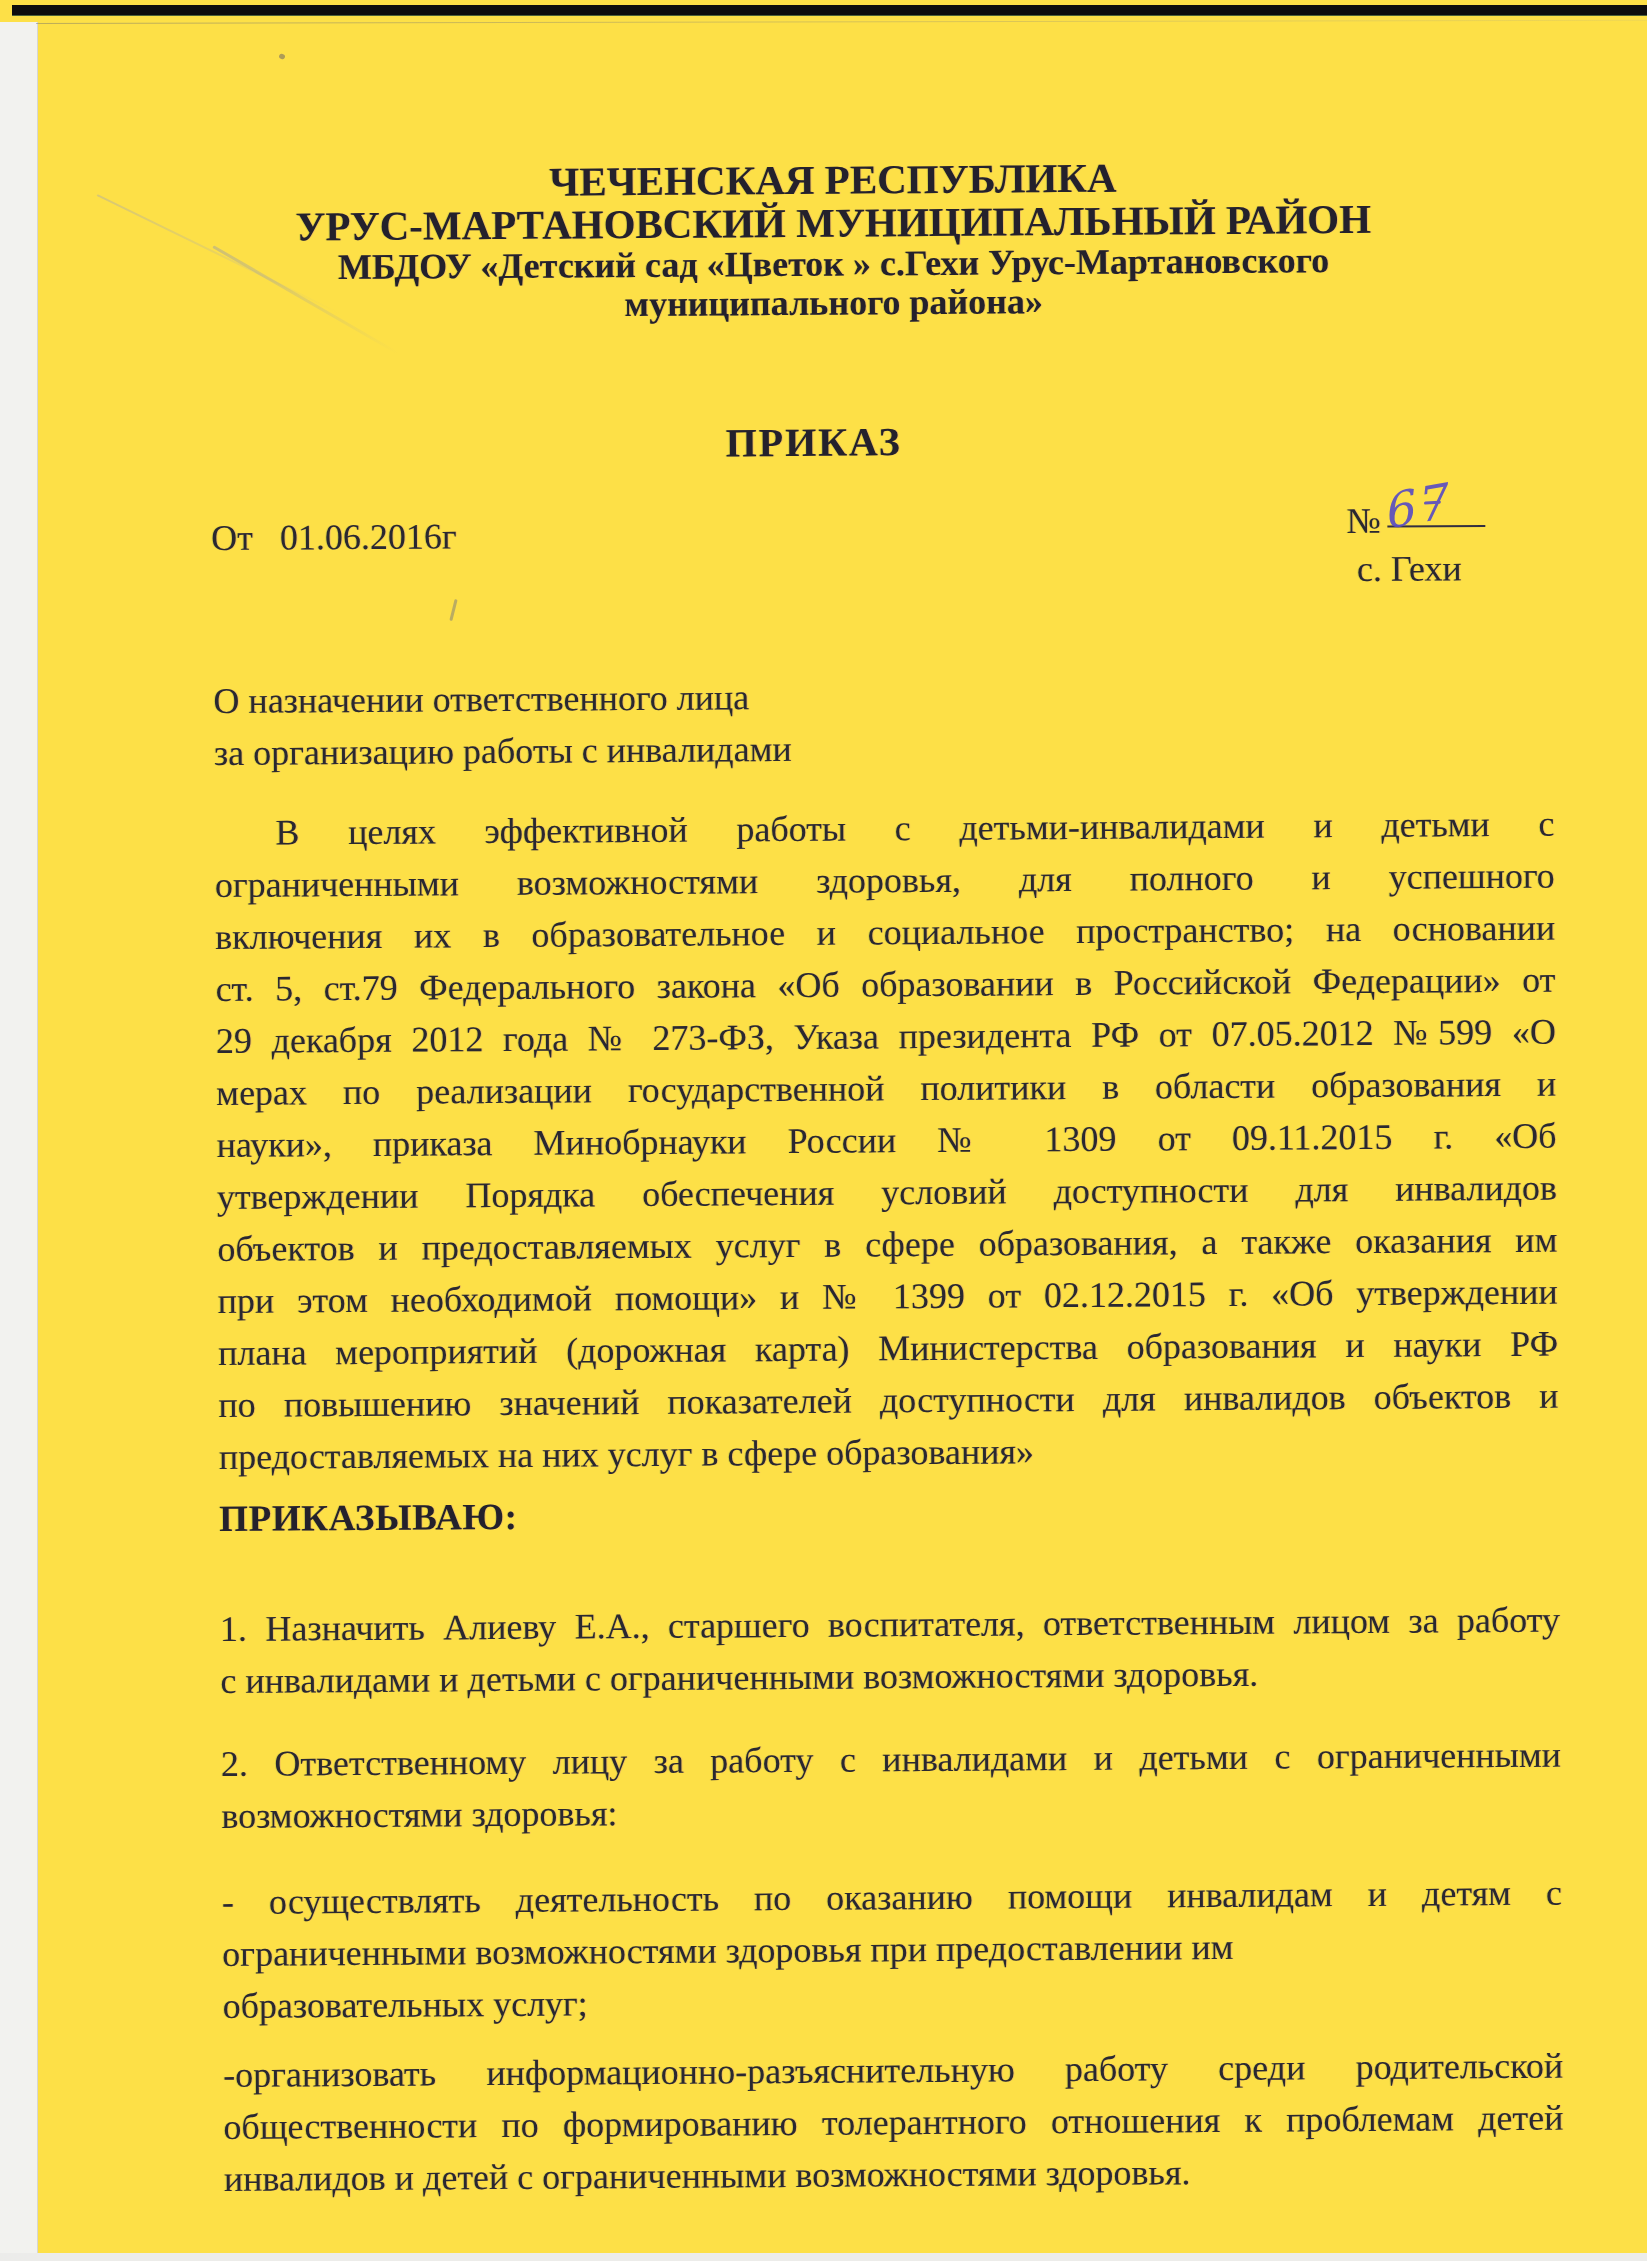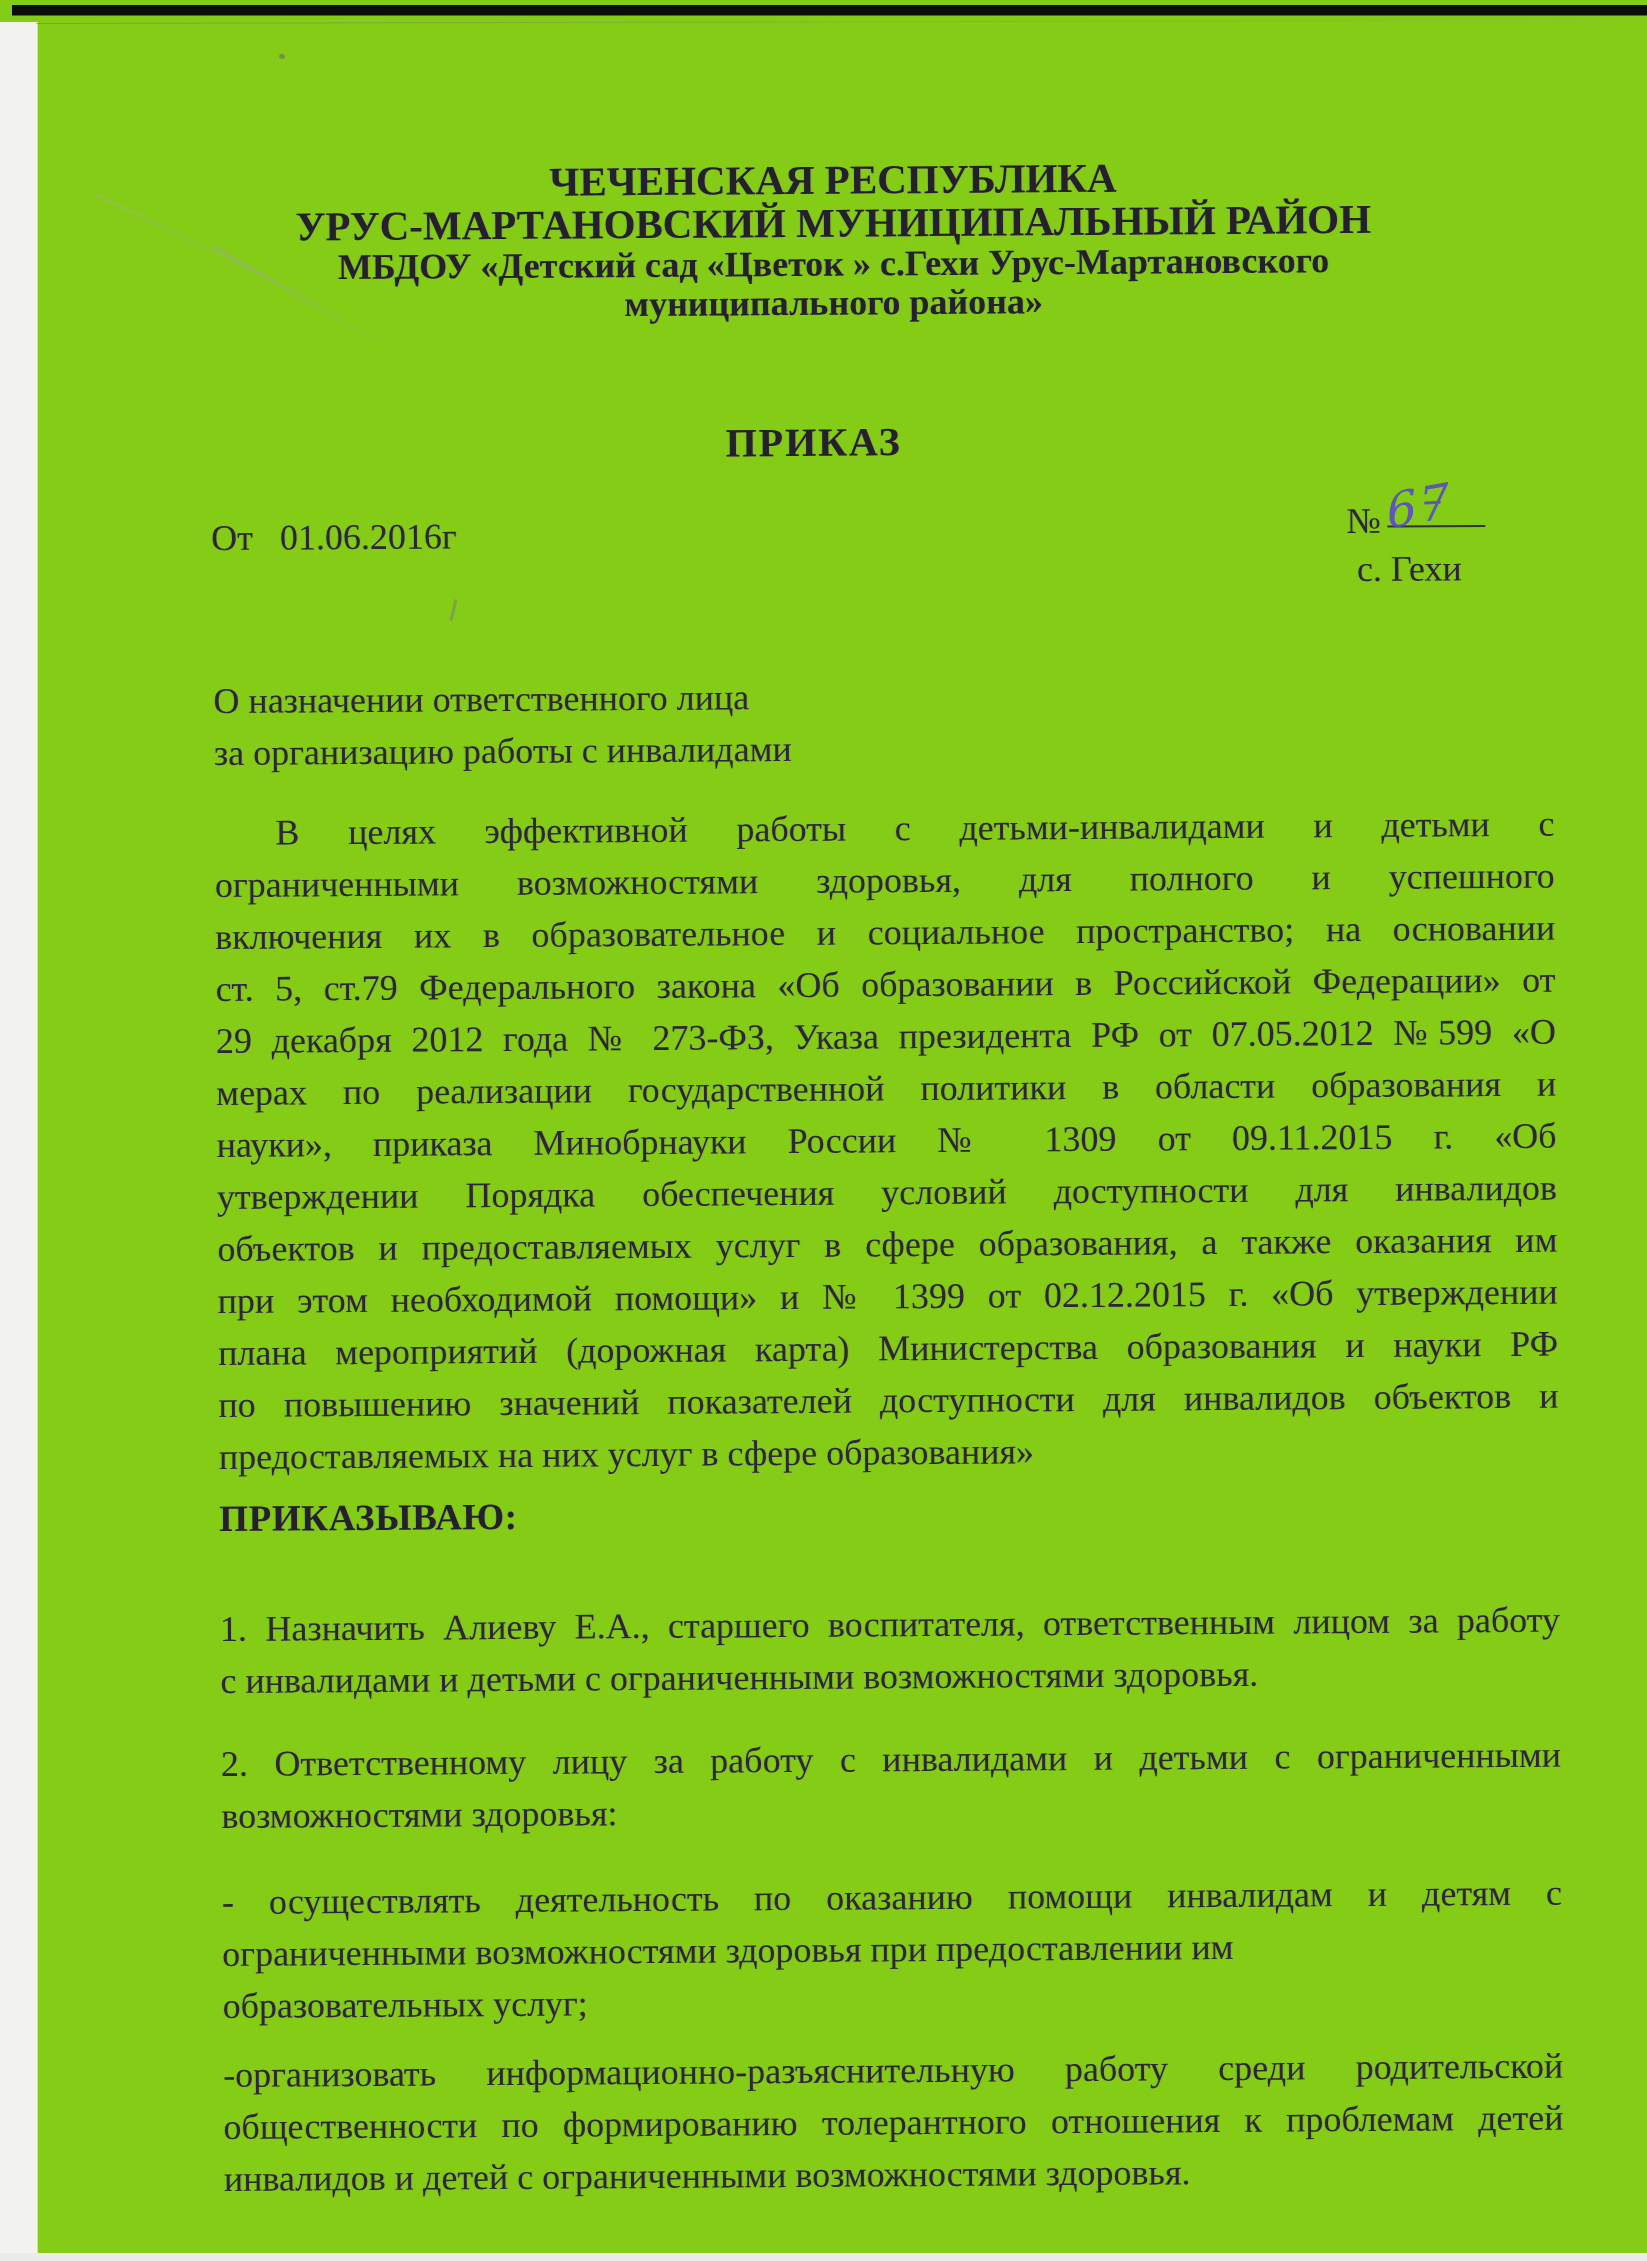--- a/index.html
+++ b/index.html
@@ -1,18 +1,18 @@
 <!DOCTYPE html>
 <html style="font-size:10.3px"><head>
 <meta charset="utf-8">
 <style>
   html,body{margin:0;padding:0;background:#ffffff;}
   .scan{
     position:relative;width:1647px;height:2261px;overflow:hidden;
-    background:#84cc16;
+    background:#fde047;
     font-family:"Liberation Serif",serif;
     color:#2a2830;
   }
   
   .topbar{position:absolute;left:11.6px;top:5.2px;width:1635px;height:9.7px;background:#0d0d0d;
           border-bottom:1.9px solid rgba(130,170,95,.55);}
   .paper-left{position:absolute;left:0;top:22px;width:37px;height:2239px;background:#f2f2ef;
               border-right:0.6px solid rgba(150,150,150,.30);}
   .paper-edge-top{position:absolute;left:36px;top:23px;width:1611px;height:1.3px;
                   background:linear-gradient(to right,rgba(110,110,110,.45),rgba(160,160,160,.15));

